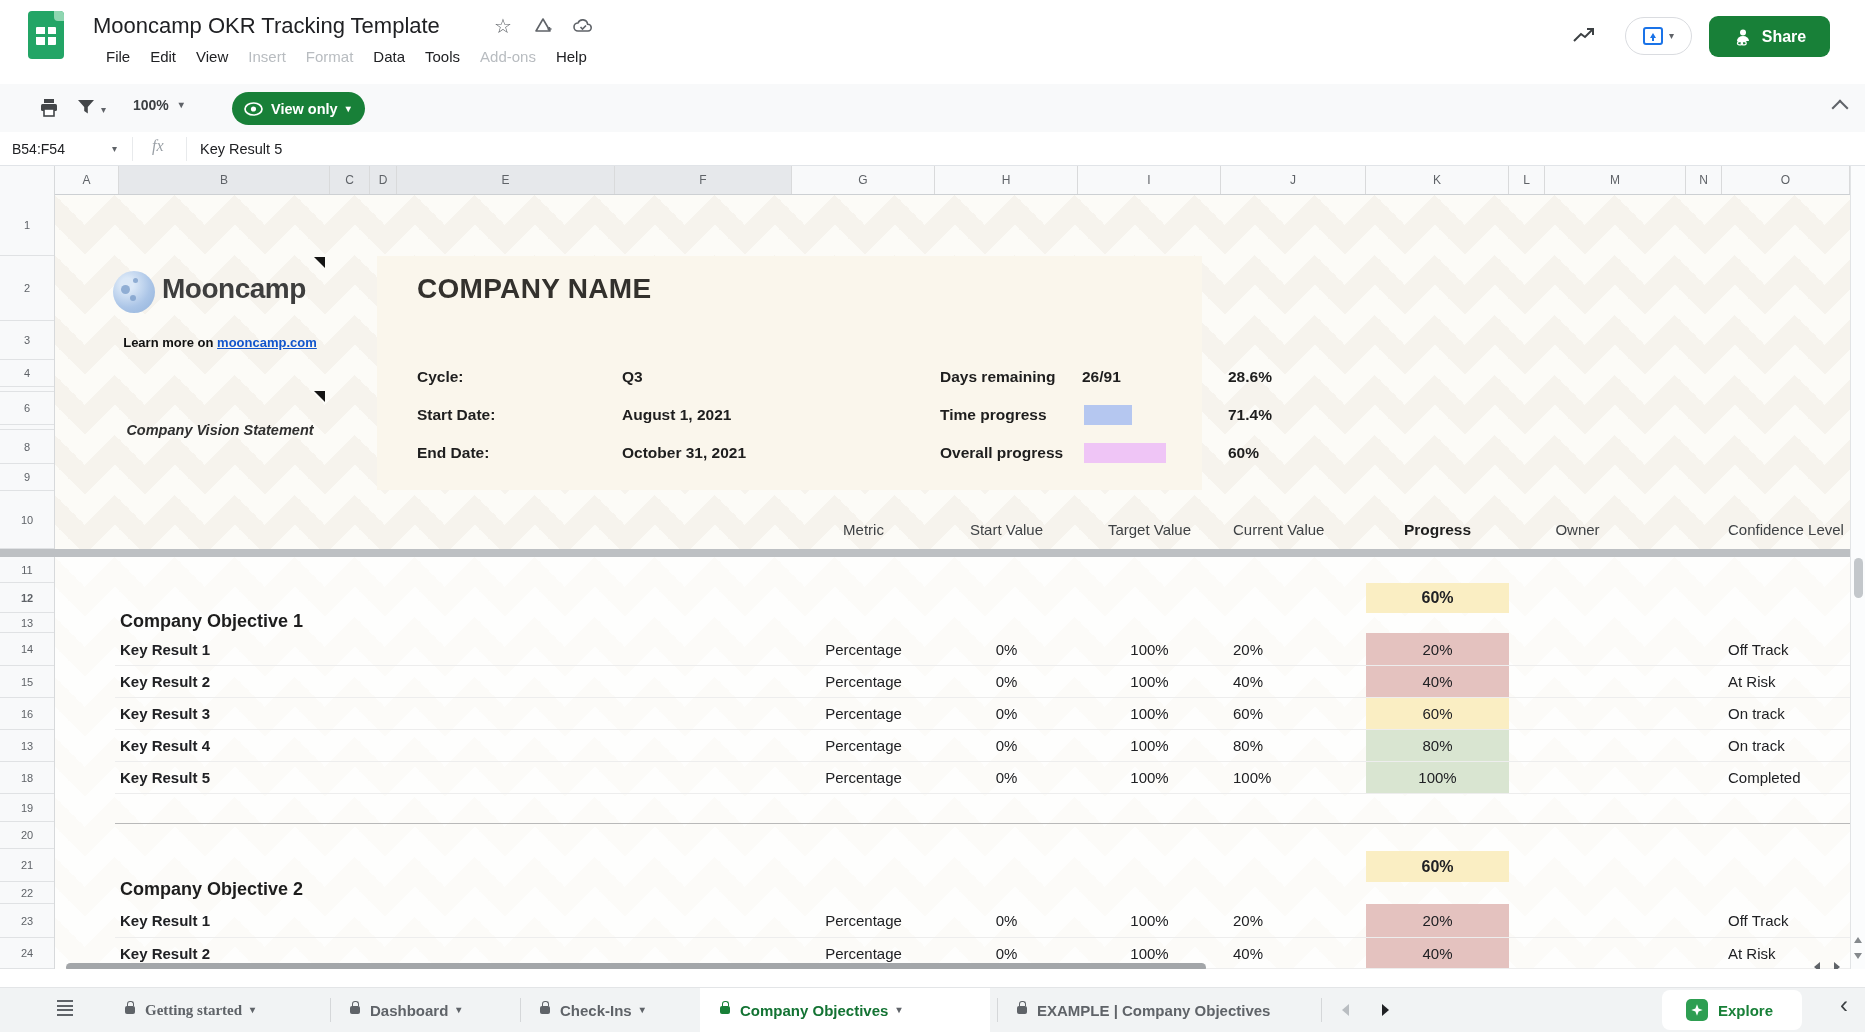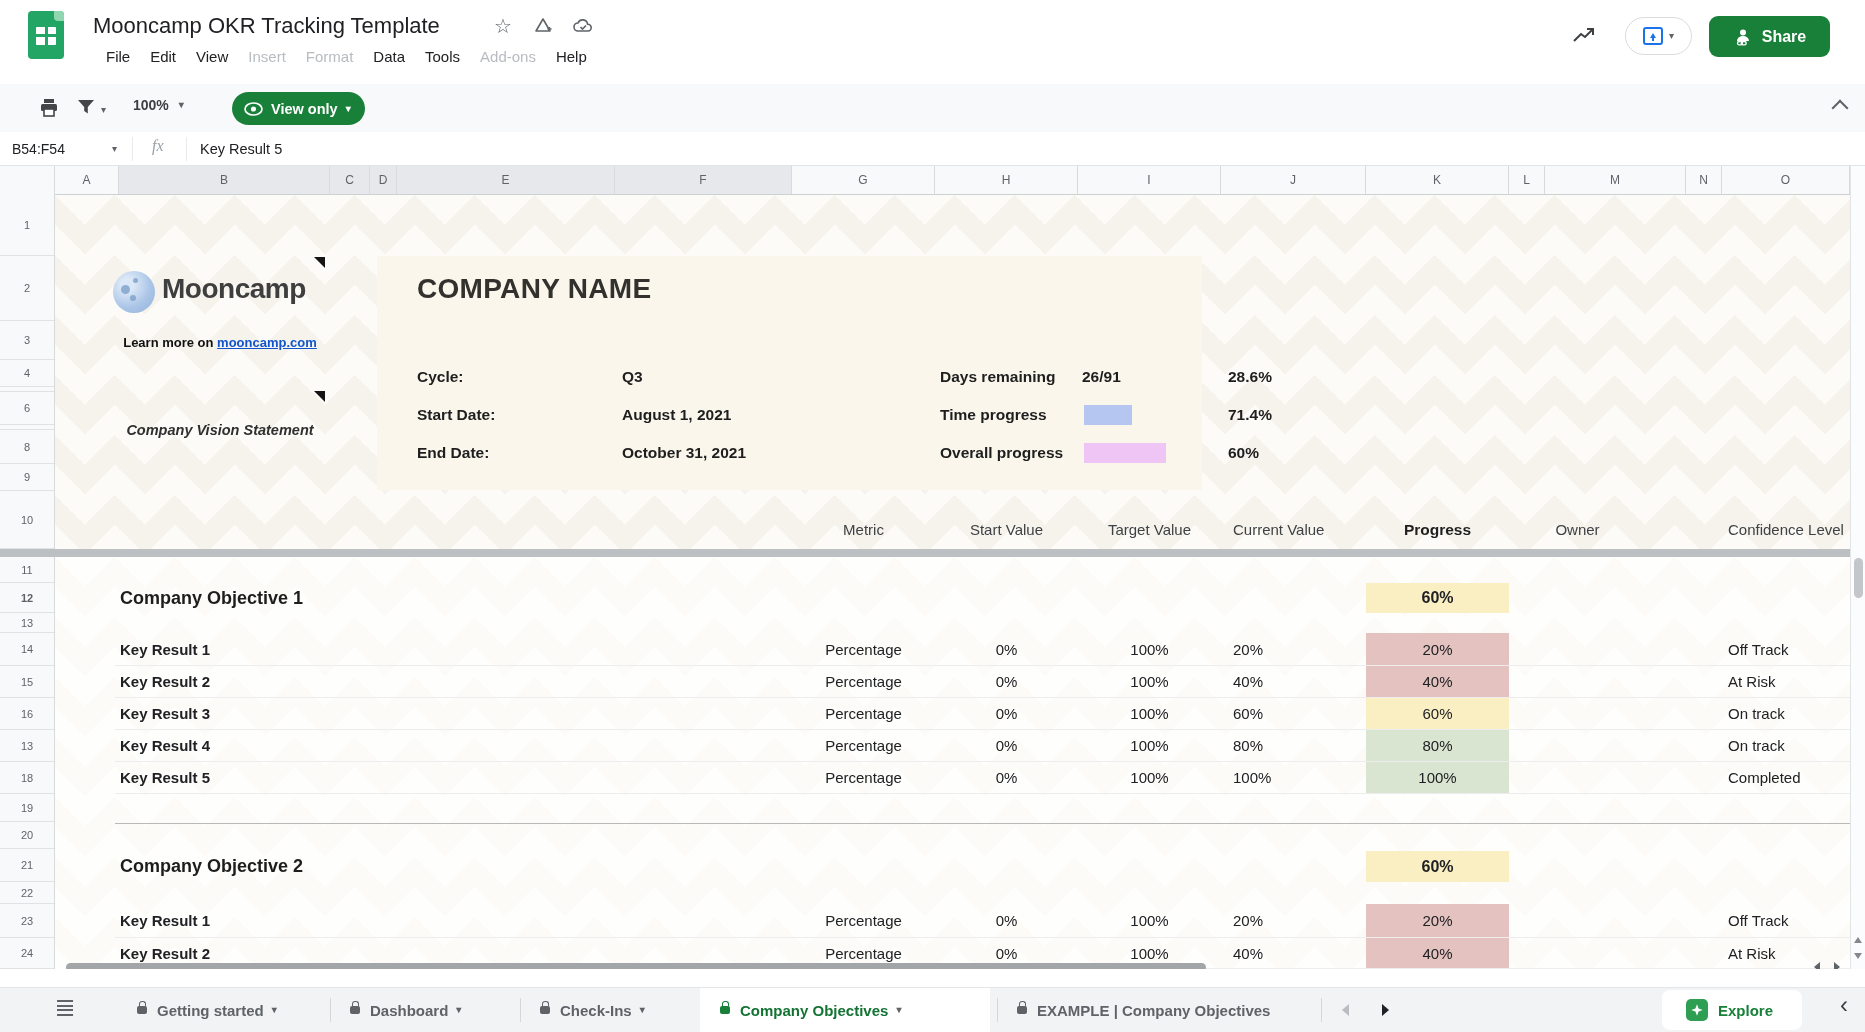--- a/index.html
+++ b/index.html
@@ -97,21 +97,21 @@
   .c-metric{left:677px;width:143px;text-align:center;}
   .c-start{left:820px;width:143px;text-align:center;}
   .c-target{left:963px;width:143px;text-align:center;}
   .c-current{left:1118px;width:145px;text-align:left;}
   .c-progress{left:1251px;width:143px;text-align:center;}
   .c-owner{left:1395px;width:135px;text-align:center;}
   .c-status{left:1613px;width:126px;text-align:left;overflow:hidden;}
   .thead .cell{color:#3f4245;font-weight:500;font-size:15px;}
   .thead .th-bold{color:#1f1f1f;font-weight:800;font-size:15.5px;}
   .kr{border-bottom:1px solid #ededed;}
-  .obj-title{left:5px;width:500px;text-align:left;font-size:18px;font-weight:800;color:#1d1d1d;}
+  .obj-title{left:5px;width:500px;text-align:left;font-size:18px;font-weight:800;color:#1d1d1d;margin-top:23px;}
   .pcell{position:absolute;left:1251px;width:143px;top:0;height:100%;text-align:center;font-size:15px;font-weight:500;}
   .pcell.bold{font-weight:800;font-size:16px;}
   .bg-red{background:#e4c2bf;}
   .bg-yellow{background:#faeec3;}
   .bg-green{background:#d9e5d1;}
   .block-divider{position:absolute;left:115px;top:628px;width:1735px;height:1px;background:#b9b9b9;}
 
   
   .vscroll{position:absolute;left:1850px;top:0;width:15px;height:774px;background:#fbfcfd;border-left:1px solid #e2e4e6;z-index:8;}
   .vthumb{position:absolute;left:3px;top:363px;width:9px;height:40px;border-radius:5px;background:#c3c7cb;}
@@ -419,21 +419,21 @@
 
   <div class="scrollcorner"></div>
   <div class="tabbar">
     <div class="hamburger">
         <i></i>
         <i></i>
         <i></i>
         <i></i>
       </div>
 
-    <div class="tab" style="left:117px;width:225px;">
+    <div class="tab" style="left:105px;width:225px;font-family:Liberation Serif, serif;">
       <span class="lock"></span>
       <span class="lbl">Getting started</span>
       <span class="caret">▾</span>
     </div>
     <div class="tabsep" style="left:330px;"></div>
     <div class="tab" style="left:330px;width:190px;">
       <span class="lock"></span>
       <span class="lbl">Dashboard</span>
       <span class="caret">▾</span>
     </div>

